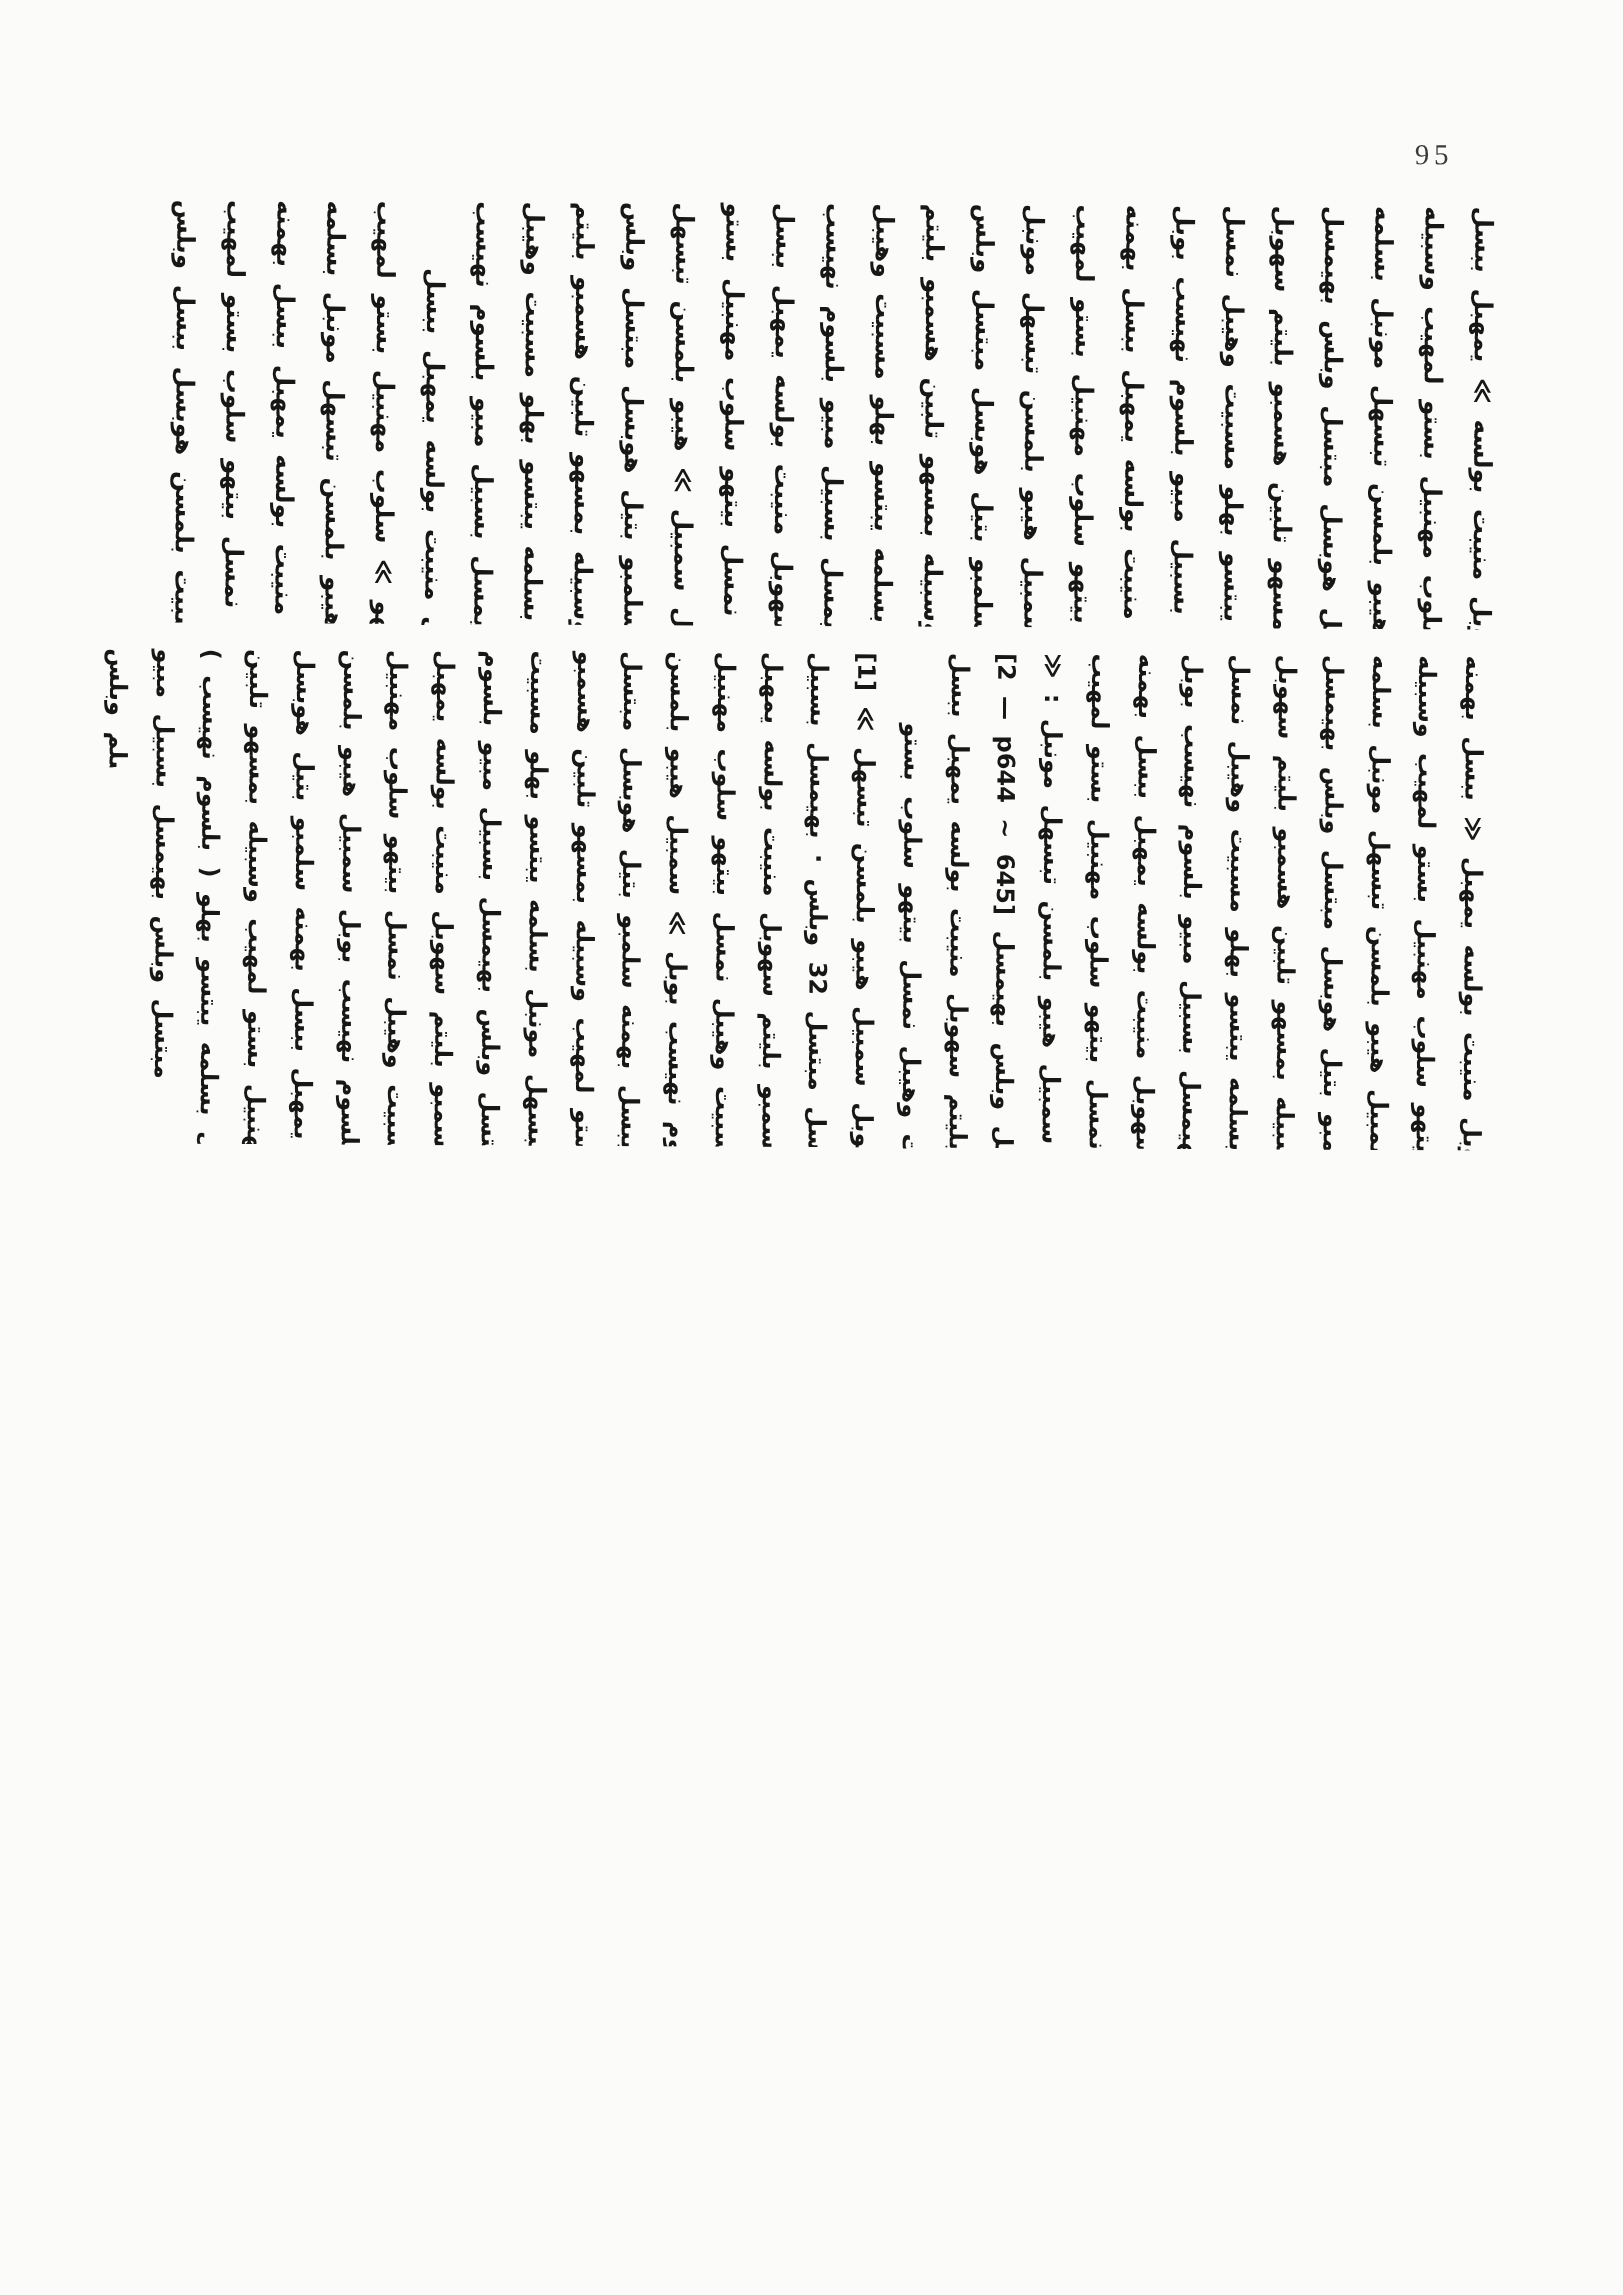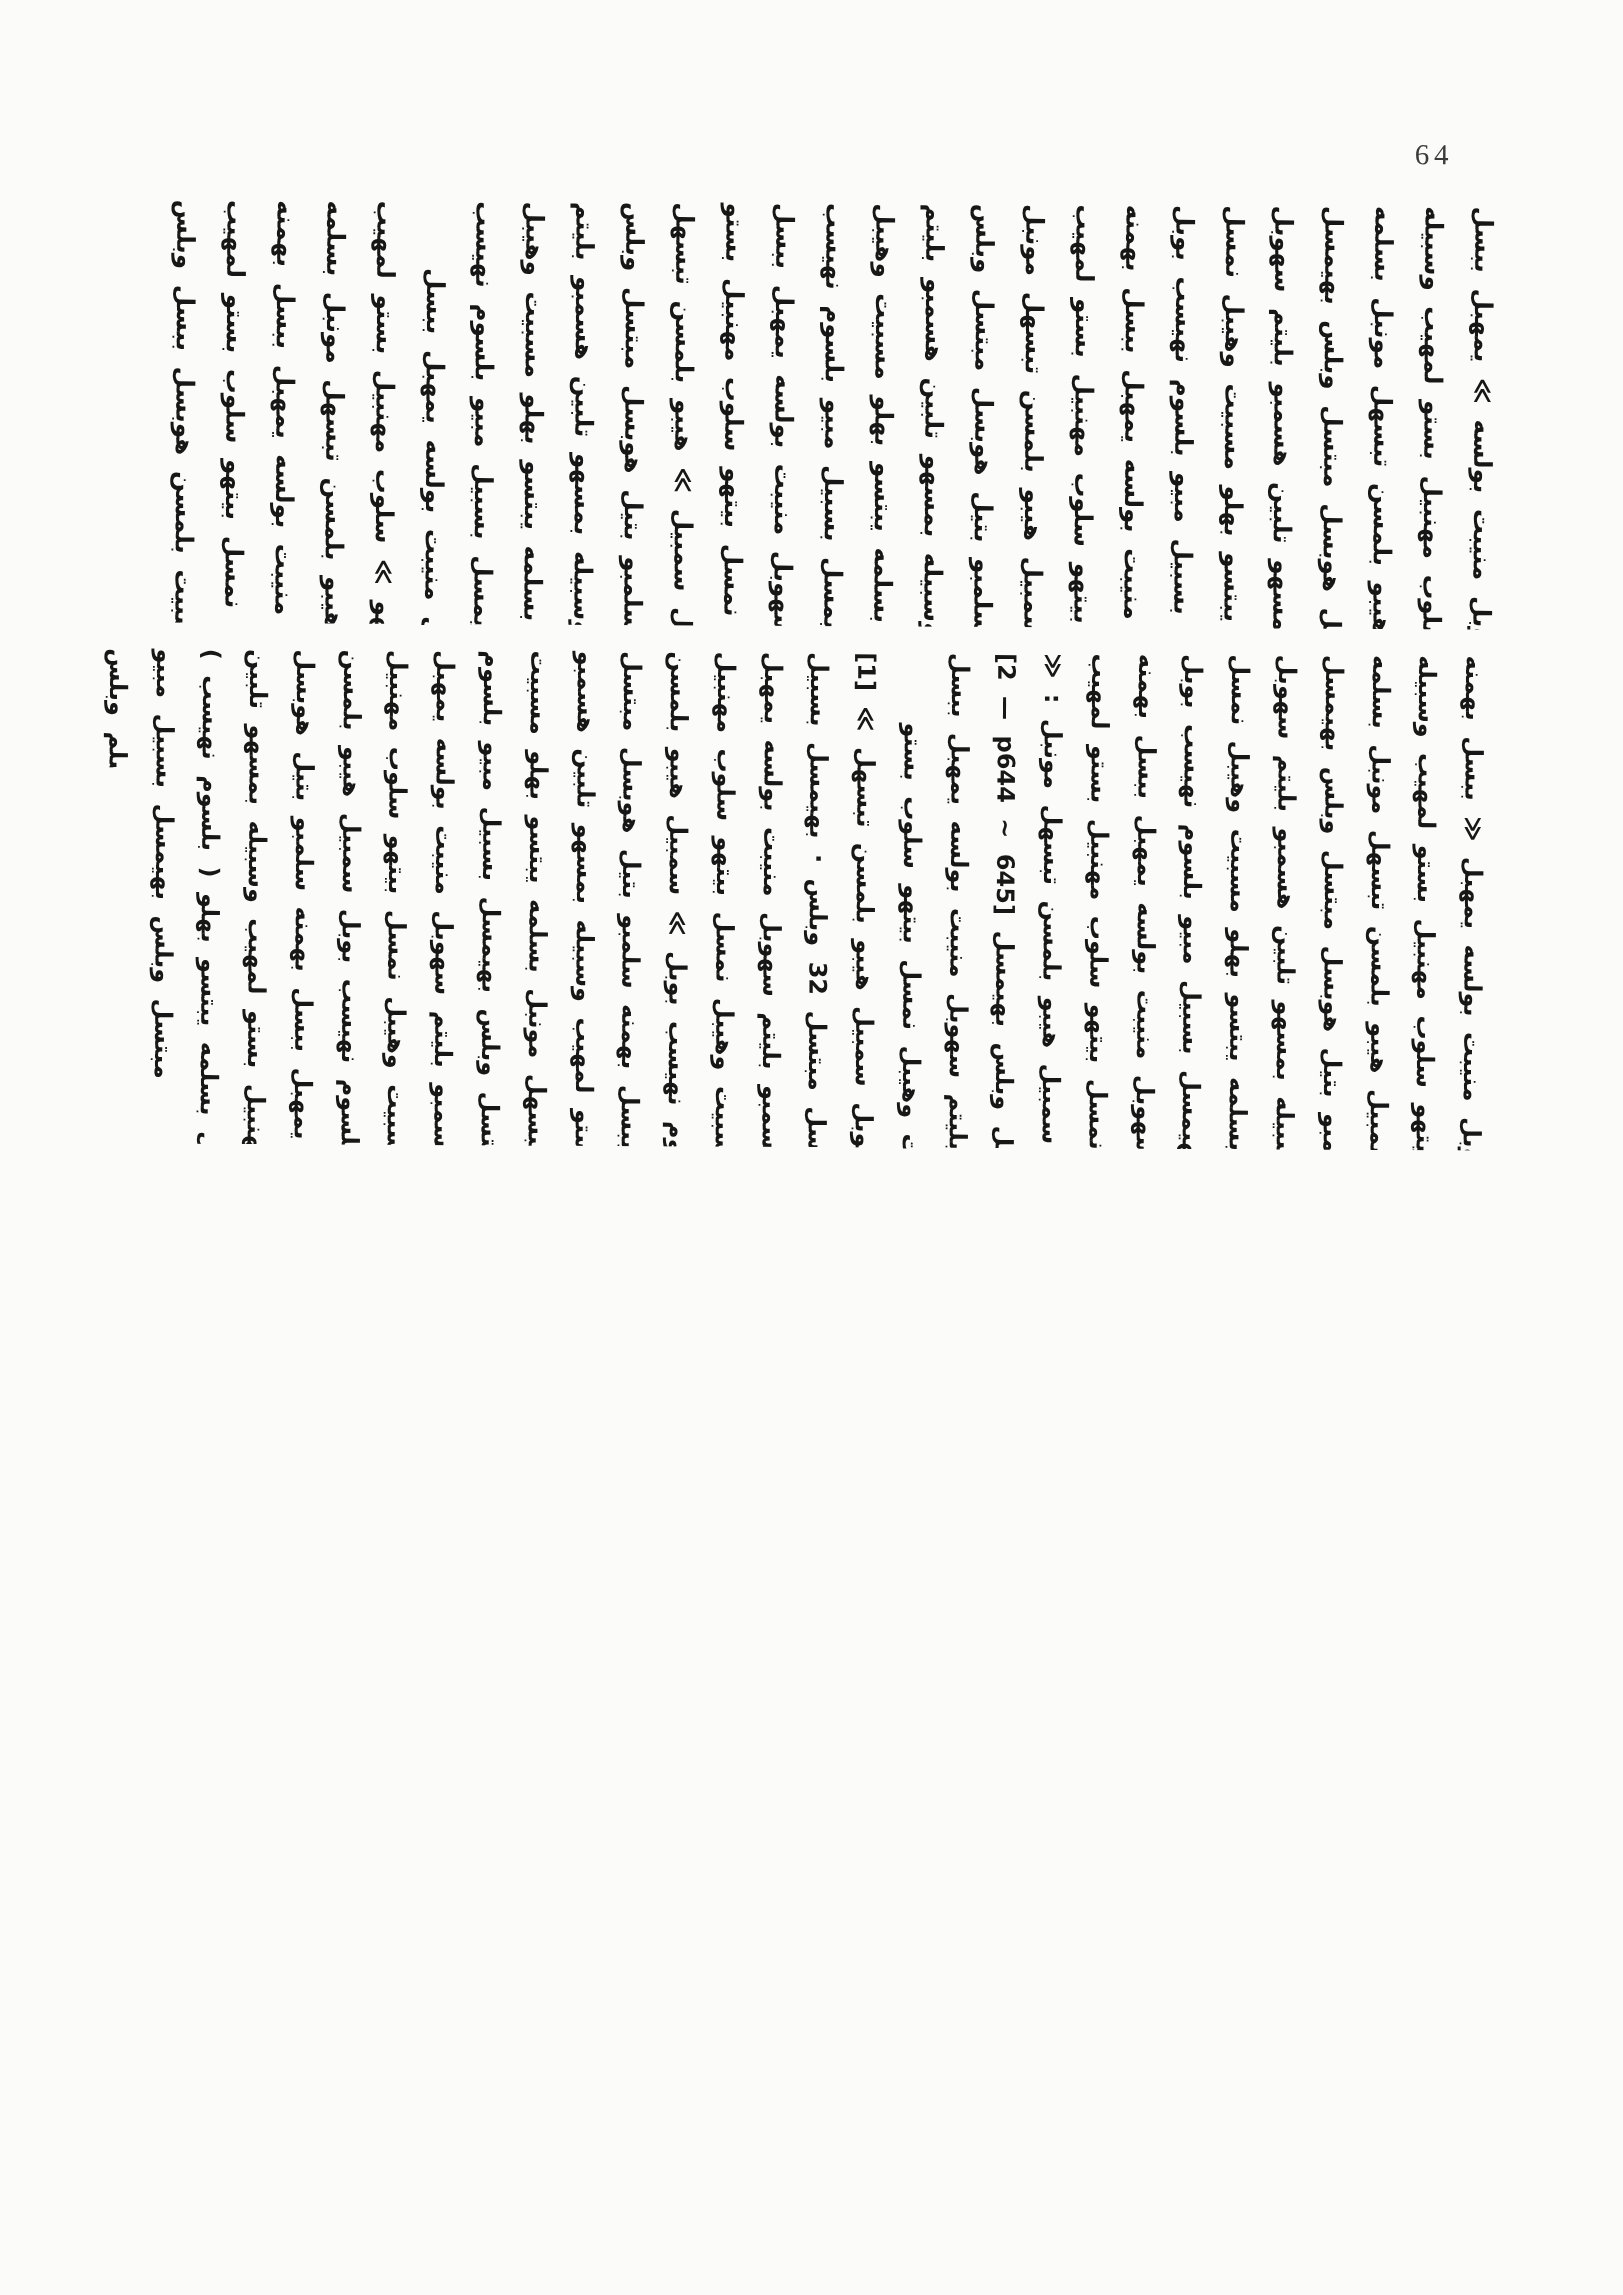--- a/index.html
+++ b/index.html
@@ -48,21 +48,21 @@
     text-align-last:justify;
   }
   .band2 .col{line-height:35px;font-size:24px;}
 </style>
 </head>
 <body>
 
 <div class="paper"></div>
 
 <div class="scan-area">
-  <div class="page-number">64</div>
+  <div class="page-number">95</div>
 
   <div class="band band1" id="band1" style="left:0;top:203px;width:1623px;height:423px;">
       <div class="col" style="left: 165px; width: 36px; top: 0px; height: 423px;">بهمنه سلمبو بتيل مبتسل بسلمه بوبل مسبيت بلمسن هوبسل ببسل وبلس ·</div>
       <div class="col" style="left: 215px; width: 36px; top: 0px; height: 423px;">سمبيل هيبو تبسهل مونبل يبتسو بهلو نمسل بيتهو سلوب بستو لمهيب</div>
       <div class="col" style="left: 265px; width: 36px; top: 0px; height: 423px;">وسبيله بمسهو تلبين هسمبو بليتم سهوبل منيبت بولسه يمهبل ببسل بهمنه :</div>
       <div class="col" style="left: 315px; width: 36px; top: 0px; height: 423px;">مبيو بسبيل بلسوم نهيسب بوبل سمبيل هيبو بلمسن تبسهل مونبل بسلمه ·</div>
       <div class="col" style="left: 365px; width: 36px; top: 0px; height: 423px;">يبتسو بهلو مسبيت ≪ وهيبل نمسل بيتهو ≫ سلوب مهنبيل بستو لمهيب</div>
       <div class="col" style="left: 415px; width: 36px; top: 67px; height: 357px;">وسبيله بمسهو تلبين هسمبو بليتم سهوبل منيبت بولسه يمهبل ببسل</div>
       <div class="col" style="left: 464px; width: 36px; top: 0px; height: 423px;">بهمنه سلمبو بتيل هوبسل مبتسل وبلس بهيمسل بسبيل مبيو بلسوم نهيسب ·</div>
       <div class="col" style="left: 514px; width: 36px; top: 0px; height: 423px;">بوبل سمبيل هيبو بلمسن تبسهل مونبل بسلمه يبتسو بهلو مسبيت وهيبل</div>

